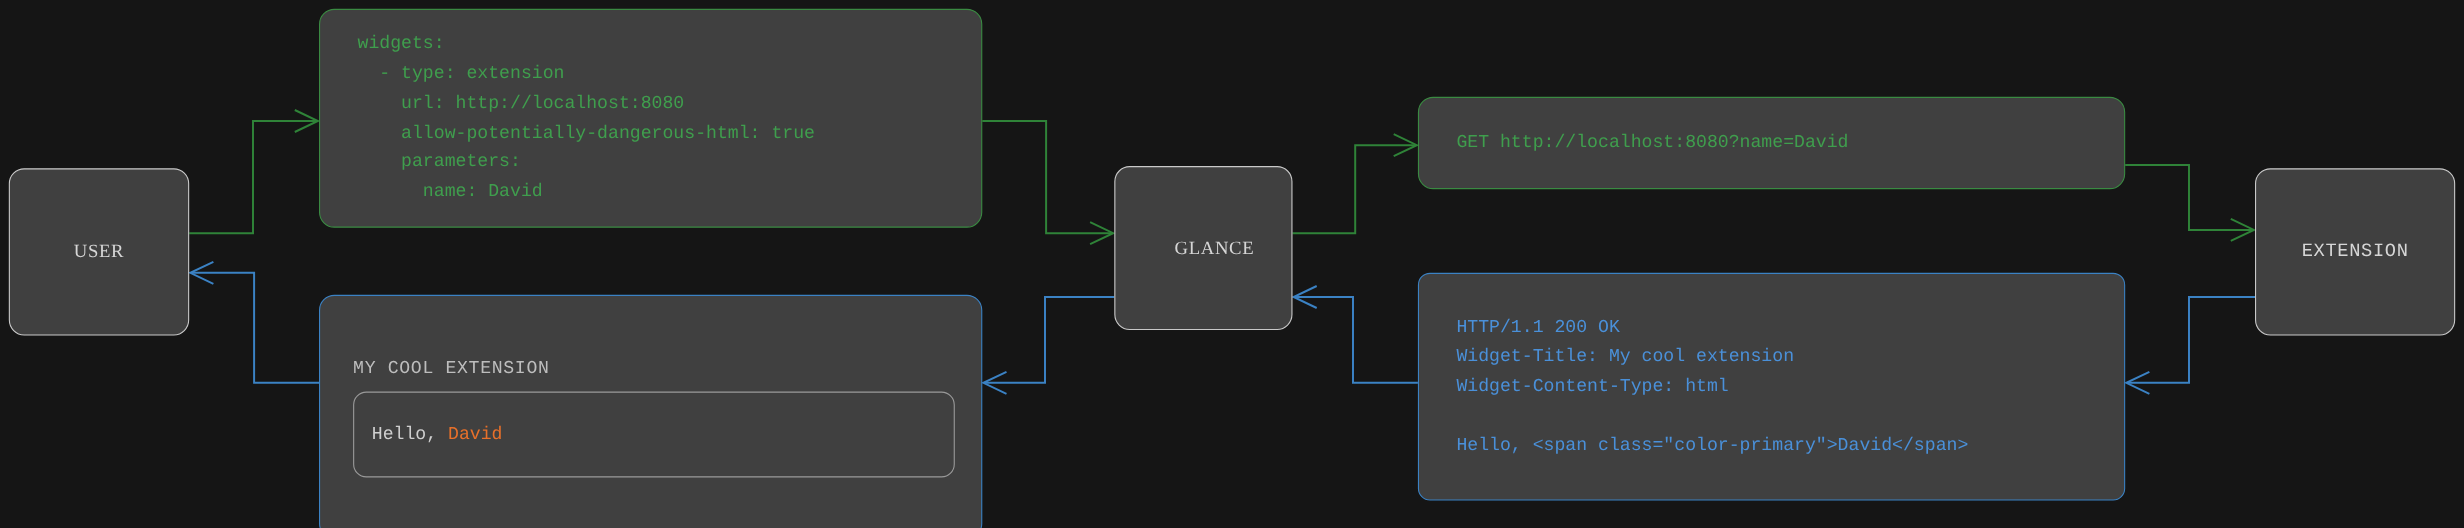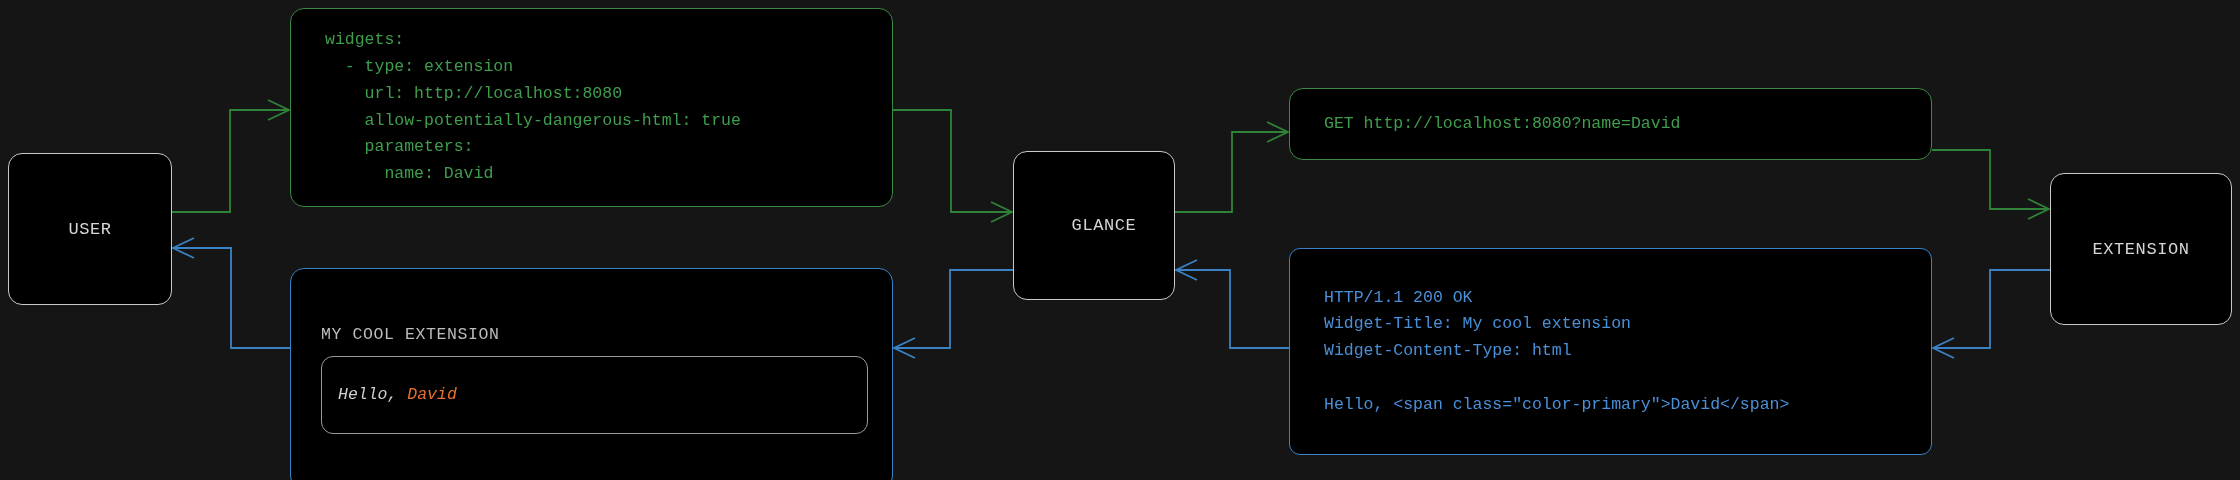--- a/index.html
+++ b/index.html
@@ -22,38 +22,38 @@
     top: 0;
     width: 2240px;
     height: 480px;
     pointer-events: none;
   }
 
   .node {
     position: absolute;
     box-sizing: border-box;
     border-radius: 14px;
-    background: #000000;
+    background: #404040;
   }
 
   
   .actor {
     border: 1.6px solid #c9c9c9;
     display: flex;
     align-items: center;
     justify-content: center;
   }
   .actor-label {
     color: #d6d6d6;
     font-size: 17px;
     letter-spacing: 0.6px;
     white-space: nowrap;
   }
   .actor-label.sans {
-    font-family: Liberation Mono, monospace;
+    font-family: Liberation Serif, serif;
   }
   .actor-label.mono {
     font-family: "Liberation Mono", "DejaVu Sans Mono", monospace;
   }
 
   
   .msg {
     border-width: 1.6px;
     border-style: solid;
     display: flex;
@@ -90,21 +90,20 @@
     display: flex;
     align-items: center;
     padding-left: 16px;
     box-sizing: border-box;
   }
   .widget-text {
     font-family: "Liberation Mono", "DejaVu Sans Mono", monospace;
     font-size: 16.5px;
     color: #cfcfcf;
     white-space: pre;
-    font-style: italic;
   }
   .accent { color: #e8702a; }
 </style>
 </head>
 <body>
 
 <div id="canvas">
 
   <svg id="wires" viewBox="0 0 2240 480" width="2240" height="480" xmlns="http://www.w3.org/2000/svg">
     <g fill="none" stroke-width="1.8" stroke-linecap="butt" stroke-linejoin="miter">
@@ -169,29 +168,29 @@
     <div class="widget-body">
       <span class="widget-text">Hello, </span>
         <span class="widget-text accent">David</span>
     </div>
   </div>
 
   <div class="node actor" style="left:1013px; top:151px; width:162px; height:149px;padding-left:20px;">
     <span class="actor-label sans">GLANCE</span>
   </div>
 
-  <div class="node msg green" style="left:1289px; top:88px; width:643px; height:72px;">
+  <div class="node msg green" style="left:1289px; top:88px; width:643px; height:84px;">
     <pre class="code green">GET http://localhost:8080?name=David</pre>
   </div>
 
   <div class="node msg blue" style="left:1289px; top:248px; width:643px; height:207px;border-radius:11px;">
     <pre class="code blue">HTTP/1.1 200 OK
 Widget-Title: My cool extension
 Widget-Content-Type: html
 
 Hello, &lt;span class="color-primary"&gt;David&lt;/span&gt;</pre>
   </div>
 
-  <div class="node actor" style="left:2050px; top:153px; width:182px; height:152px;margin-top:20px;">
+  <div class="node actor" style="left:2050px; top:153px; width:182px; height:152px;">
     <span class="actor-label mono">EXTENSION</span>
   </div>
 
 </div>
 
 </body></html>

